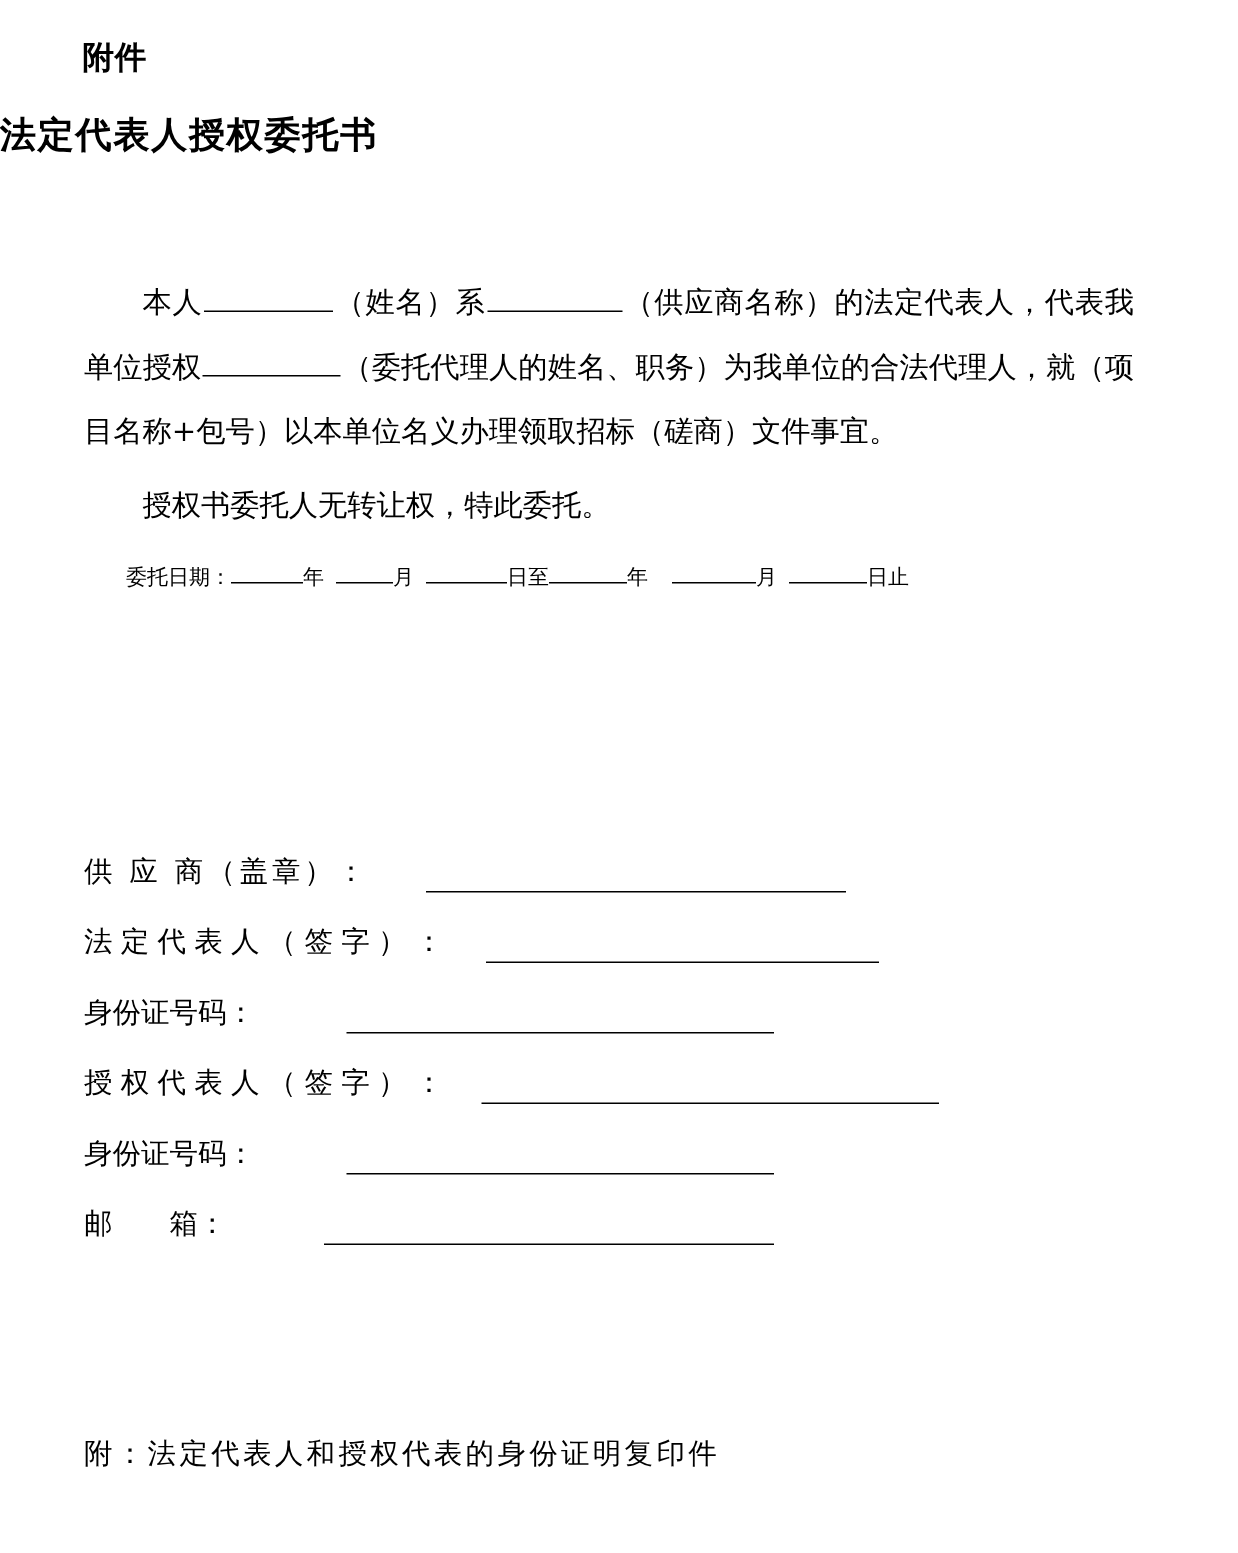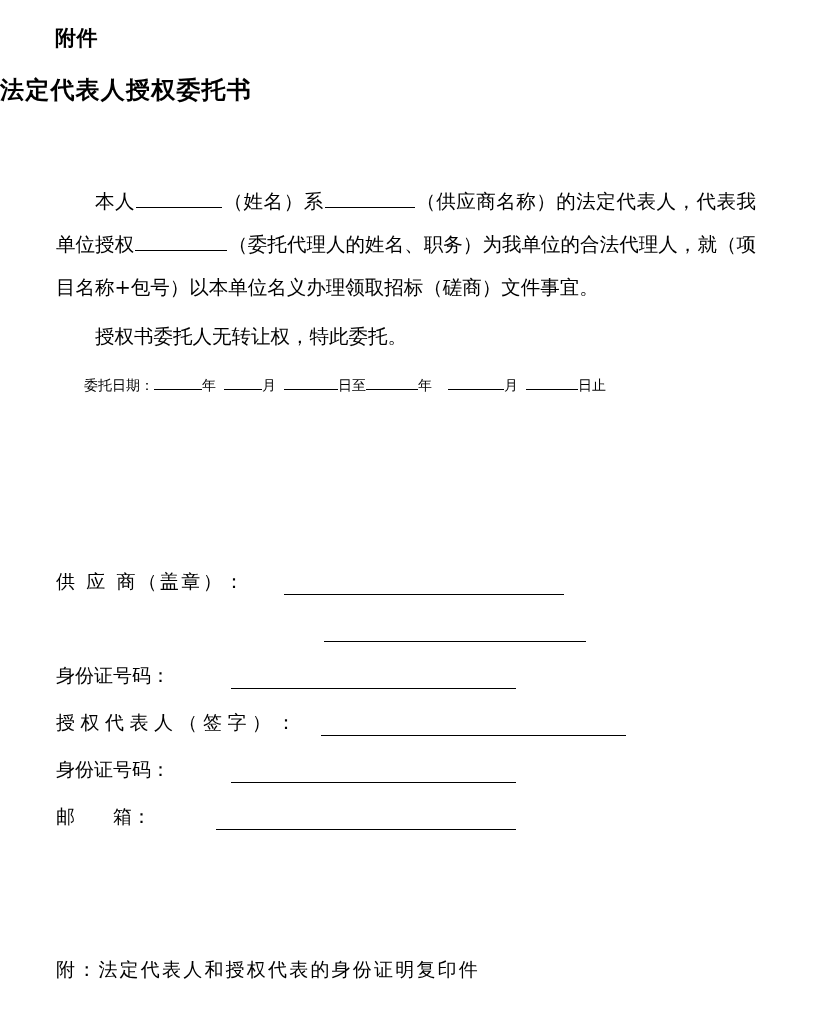--- a/index.html
+++ b/index.html
@@ -157,21 +157,21 @@
 
     <p class="para">授权书委托人无转让权，特此委托。</p>
   </div>
 
   <div class="date-line">
     <span class="lead">委托日期：</span><span class="d-blank db-a"></span><span>年</span><span class="gap-sm"></span><span class="d-blank db-b"></span><span>月</span><span class="gap-sm"></span><span class="d-blank db-c"></span><span>日至</span><span class="d-blank db-d"></span><span>年</span><span class="gap-md"></span><span class="d-blank db-e"></span><span>月</span><span class="gap-sm"></span><span class="d-blank db-f"></span><span>日止</span>
   </div>
 
   <div class="sign-block" id="sign-block">
       <div class="sign-row"><span class="sign-label sp-mid">供 应 商（盖章）：</span><span class="sign-rule" style="left: 228px; width: 280px;"></span></div>
-      <div class="sign-row"><span class="sign-rule" style="left: 268px; width: 262px;"></span></div>
+      <div class="sign-row"><span class="sign-label sp-wide">法定代表人（签字）：</span><span class="sign-rule" style="left: 268px; width: 262px;"></span></div>
       <div class="sign-row"><span class="sign-label ">身份证号码：</span><span class="sign-rule" style="left: 175px; width: 285px;"></span></div>
       <div class="sign-row"><span class="sign-label sp-wide">授权代表人（签字）：</span><span class="sign-rule" style="left: 265px; width: 305px;"></span></div>
       <div class="sign-row"><span class="sign-label ">身份证号码：</span><span class="sign-rule" style="left: 175px; width: 285px;"></span></div>
       <div class="sign-row"><span class="sign-label ">邮　　箱：</span><span class="sign-rule" style="left: 160px; width: 300px;"></span></div>
     </div>
 
   <div class="footer-note">附：法定代表人和授权代表的身份证明复印件</div>
 
 </div>
 

